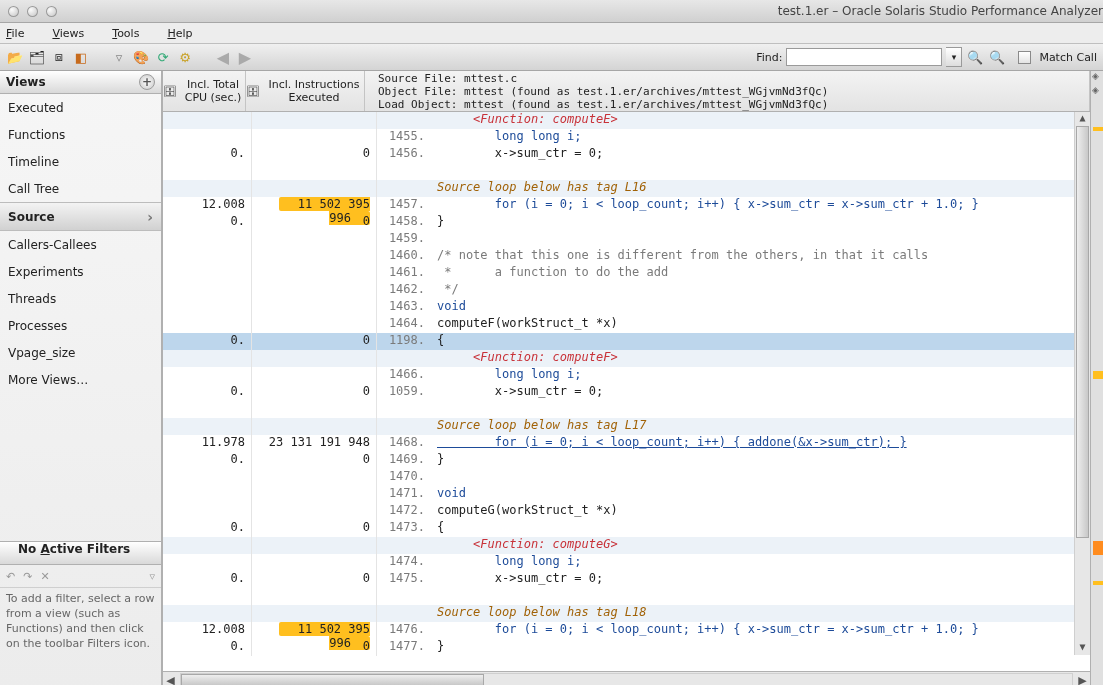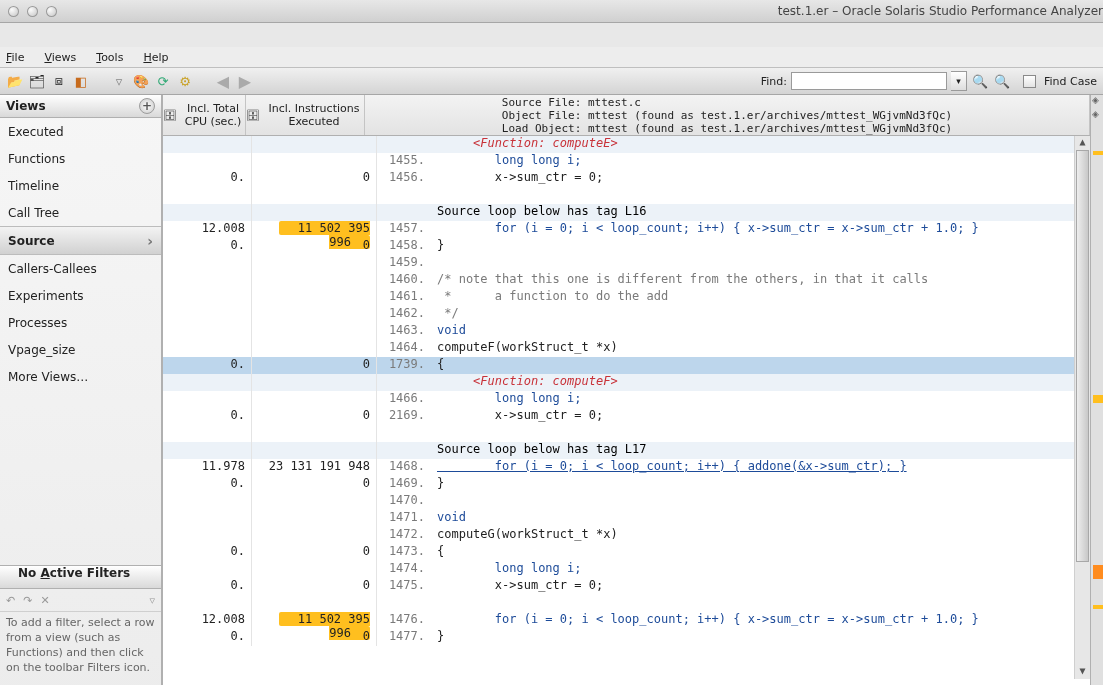--- a/index.html
+++ b/index.html
@@ -12,21 +12,21 @@
   .titlebar { height:22px; background:linear-gradient(#e7e7e7,#d0d0d0);
     border-bottom:1px solid #a6a6a6; display:flex; align-items:center; }
   .traffic { display:flex; gap:8px; padding-left:8px; }
   .tl-dot { width:11px; height:11px; border-radius:50%;
     background:radial-gradient(circle at 35% 35%, #fbfbfb, #bdbdbd);
     box-shadow: inset 0 0 0 1px #9a9a9a; }
   .title { position:absolute; left:0; right:0; text-align:right;
     font-size:12px; color:#444; pointer-events:none; }
 
   .menubar { height:20px; background:#ededed; border-bottom:1px solid #bfbfbf;
-    display:flex; align-items:center; padding-left:6px; gap:20px;margin-top:24px; }
+    display:flex; align-items:center; padding-left:6px; gap:28px; }
   .menubar span { cursor:default; }
   .hotkey { text-decoration:underline; }
 
   .toolbar { height:26px; background:linear-gradient(#f0f0f0,#d4d4d4);
     border-bottom:1px solid #a6a6a6; display:flex; align-items:center;
     padding:0 6px; gap:4px; }
   .tb-btn { width:18px; height:18px; display:flex; align-items:center;
     justify-content:center; font-size:13px; }
   .tb-sep { width:12px; }
   .find-area { margin-left:auto; display:flex; align-items:center; gap:4px; }
@@ -77,38 +77,38 @@
   .micro .marker { position:absolute; right:0; width:10px; height:4px;}
   .tbl { flex:1; display:flex; flex-direction:column; background:#fff;
     border-left:1px solid #b0b0b0; min-width:0;}
 
   .hdr-row { display:flex; height:40px; border-bottom:1px solid #b0b0b0;
     background:linear-gradient(#f3f3f3,#e3e3e3); }
   .col-h { border-right:1px solid #c4c4c4; display:flex; align-items:center;
     justify-content:center; text-align:center; font-size:11px; gap:4px;}
   .col-cpu  { width:82px; }
   .col-inst { width:118px; }
-  .col-src  { flex:1; text-align:left; justify-content:center;
-    padding:4px 6px; }
+  .col-src  { flex:1; text-align:left; justify-content:flex-start;
+    padding:4px 6px;margin-left:7px; }
   .little-icon { font-size:11px; }
 
   .body { flex:1; overflow:hidden; position:relative; }
   .row { display:flex; height:17px; align-items:stretch; }
   .c-cpu  { width:82px; text-align:right; padding-right:6px;
     border-right:1px solid #e4e4e4;}
   .c-inst { width:118px; text-align:right; padding-right:6px;
     border-right:1px solid #e4e4e4;}
   .c-lno  { width:48px; text-align:right; padding-right:8px; color:#7a7a7a;}
   .c-code { flex:1; padding-left:4px; white-space:pre; }
   .row.sel    { background:#bdd6ec; }
   .row.band   { background:#ecf2f8; }
   .hot  { background:#ffbf1f; border-radius:2px; padding:0 19px; }
   .fn   { color:#c83239; font-style:italic; }
   .kw   { color:#1d4b99; }
-  .loop { color:#000000; }
+  .loop { color:#a16207; font-style:italic; }
   .cmt  { color:#7a7a7a; }
   .ul   { text-decoration:underline; }
 
   .hscroll { height:16px; border-top:1px solid #b0b0b0;
     background:#e7e7e7; display:flex; align-items:center; }
   .hs-btn { width:15px; text-align:center; color:#555; font-size:11px;}
   .hs-track { flex:1; height:12px; background:#e7e7e7;
     border:1px solid #cfcfcf; position:relative; margin:0 2px;}
   .hs-thumb { position:absolute; left:0; width:34%; height:100%;
     background:linear-gradient(#eee,#c8c8c8); border:1px solid #a8a8a8;
@@ -155,39 +155,40 @@
   <div class="tb-btn" style="color:#aaa;font-size:16px">◀</div>
   <div class="tb-btn" style="color:#aaa;font-size:16px">▶</div>
 
   <div class="find-area">
     <span>Find:</span>
     <input class="find-input" value="" style="">
     <div class="find-arrow">▾</div>
     <div class="tb-btn" style="color:#c9a227">🔍</div>
     <div class="tb-btn" style="color:#c9a227">🔍</div>
     <div class="chk"></div>
-    <span>Find Case</span>
+    <span>Match Call</span>
   </div>
 </div>
 
 <div class="workspace">
 
   <div class="sidebar">
     <div class="views-hdr">
       <span>Views</span>
       <div class="plus">+</div>
     </div>
     <div class="nav" id="nav">
         <div class="nav-item">Executed</div>
         <div class="nav-item">Functions</div>
         <div class="nav-item">Timeline</div>
         <div class="nav-item">Call Tree</div>
         <div class="nav-item sel">Source<span class="chev">›</span></div>
         <div class="nav-item">Callers-Callees</div>
         <div class="nav-item">Experiments</div>
+        <div class="nav-item">Threads</div>
         <div class="nav-item">Processes</div>
         <div class="nav-item">Vpage_size</div>
         <div class="nav-item">More Views…</div>
       </div>
     <div class="nav-spacer"></div>
     <div class="filters">
       <div class="filters-hdr">
         <span>No&nbsp;</span>
           <span class="hotkey">A</span>
           <span>ctive Filters</span>
@@ -297,39 +298,39 @@
           </div>
           <div class="row">
             <div class="c-cpu"></div>
             <div class="c-inst"></div>
             <div class="c-lno">1464.</div>
             <div class="c-code"><span>computeF(workStruct_t *x)</span></div>
           </div>
           <div class="row sel">
             <div class="c-cpu">0.</div>
             <div class="c-inst">0</div>
-            <div class="c-lno">1739.</div>
+            <div class="c-lno">1198.</div>
             <div class="c-code"><span>{</span></div>
           </div>
           <div class="row band">
             <div class="c-cpu"></div>
             <div class="c-inst"></div>
             <div class="c-lno"></div>
             <div class="c-code"><span class="fn">     &lt;Function: computeF&gt;</span></div>
           </div>
           <div class="row">
             <div class="c-cpu"></div>
             <div class="c-inst"></div>
             <div class="c-lno">1466.</div>
             <div class="c-code"><span class="kw">        long long i;</span></div>
           </div>
           <div class="row">
             <div class="c-cpu">0.</div>
             <div class="c-inst">0</div>
-            <div class="c-lno">2169.</div>
+            <div class="c-lno">1059.</div>
             <div class="c-code"><span>        x-&gt;sum_ctr = 0;</span></div>
           </div>
           <div class="row">
             <div class="c-cpu"></div>
             <div class="c-inst"></div>
             <div class="c-lno"></div>
             <div class="c-code"></div>
           </div>
           <div class="row band">
             <div class="c-cpu"></div>
@@ -366,37 +367,49 @@
             <div class="c-inst"></div>
             <div class="c-lno">1472.</div>
             <div class="c-code"><span>computeG(workStruct_t *x)</span></div>
           </div>
           <div class="row">
             <div class="c-cpu">0.</div>
             <div class="c-inst">0</div>
             <div class="c-lno">1473.</div>
             <div class="c-code"><span>{</span></div>
           </div>
+          <div class="row band">
+            <div class="c-cpu"></div>
+            <div class="c-inst"></div>
+            <div class="c-lno"></div>
+            <div class="c-code"><span class="fn">     &lt;Function: computeG&gt;</span></div>
+          </div>
           <div class="row">
             <div class="c-cpu"></div>
             <div class="c-inst"></div>
             <div class="c-lno">1474.</div>
             <div class="c-code"><span class="kw">        long long i;</span></div>
           </div>
           <div class="row">
             <div class="c-cpu">0.</div>
             <div class="c-inst">0</div>
             <div class="c-lno">1475.</div>
             <div class="c-code"><span>        x-&gt;sum_ctr = 0;</span></div>
           </div>
           <div class="row">
             <div class="c-cpu"></div>
             <div class="c-inst"></div>
             <div class="c-lno"></div>
             <div class="c-code"></div>
+          </div>
+          <div class="row band">
+            <div class="c-cpu"></div>
+            <div class="c-inst"></div>
+            <div class="c-lno"></div>
+            <div class="c-code"><span class="loop">Source loop below has tag L18</span></div>
           </div>
           <div class="row">
             <div class="c-cpu">12.008</div>
             <div class="c-inst"><span class="hot">11 502 395 996</span></div>
             <div class="c-lno">1476.</div>
             <div class="c-code"><span class="kw">        for (i = 0; i &lt; loop_count; i++) { x-&gt;sum_ctr = x-&gt;sum_ctr + 1.0; }</span></div>
           </div>
           <div class="row">
             <div class="c-cpu">0.</div>
             <div class="c-inst">0</div>

